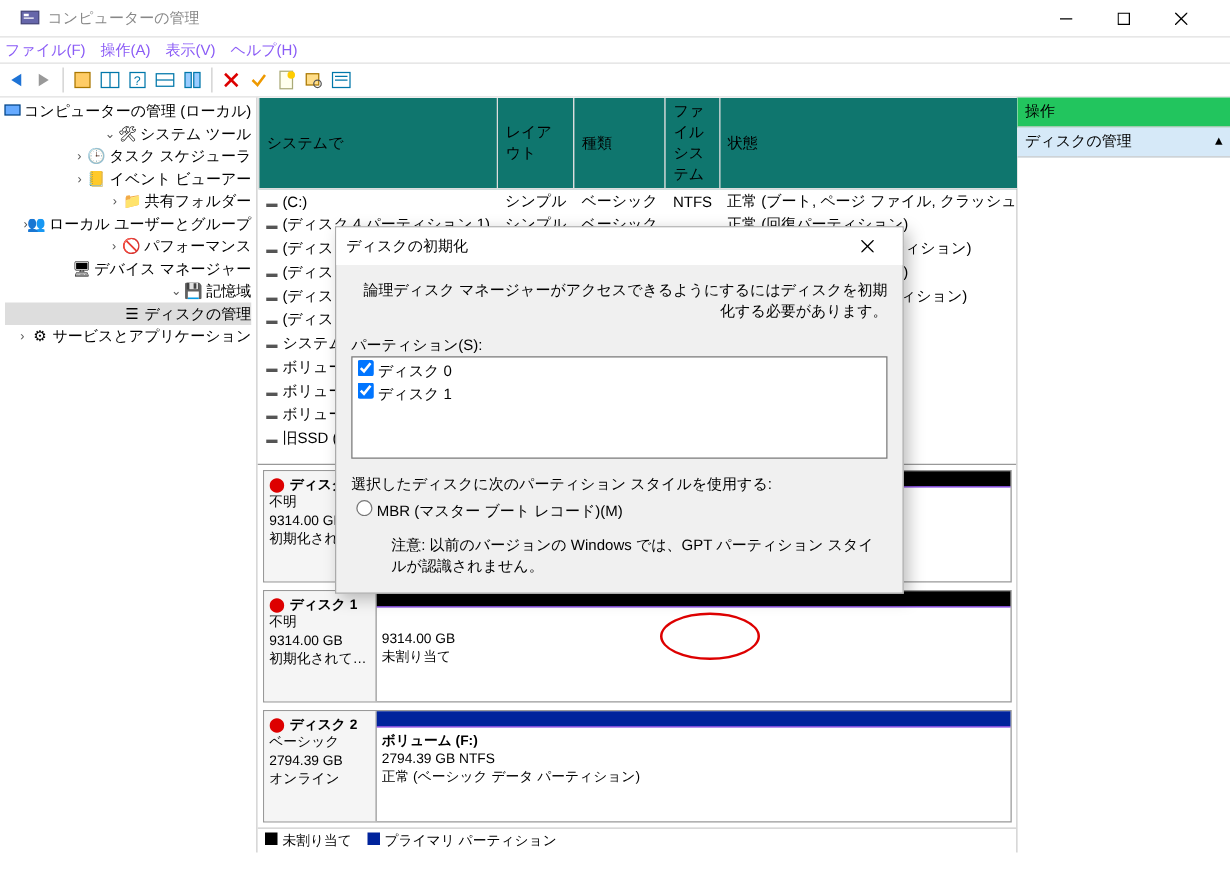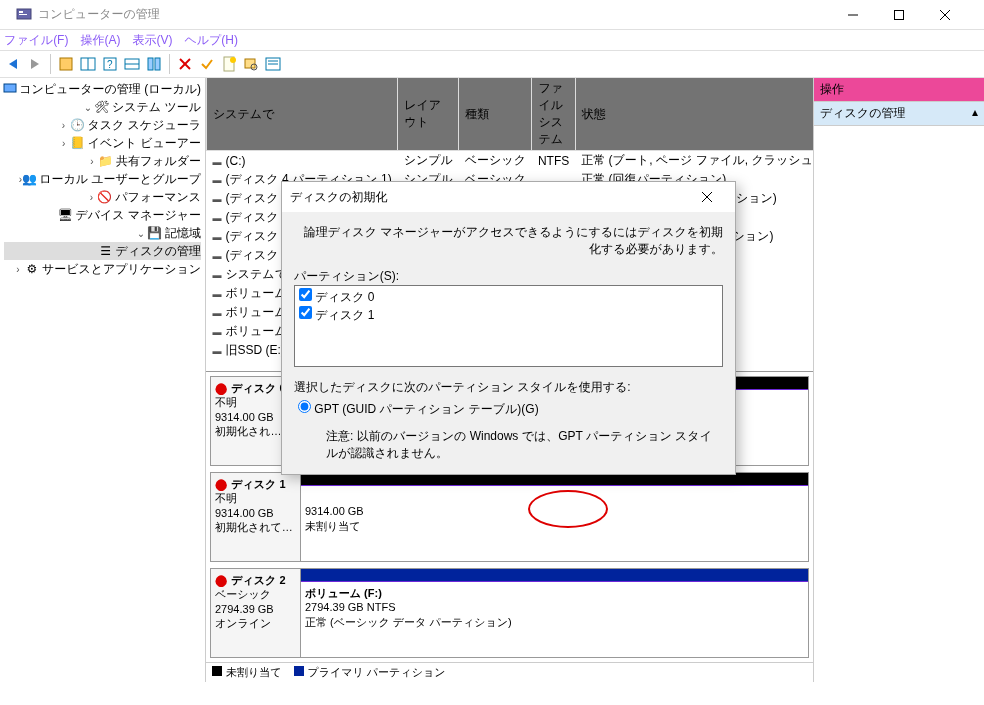--- a/index.html
+++ b/index.html
@@ -72,21 +72,21 @@
   display: flex;
   flex-direction: column;
   border-right: 1px solid #ccc;
   overflow: hidden;
 }
 .vol-table {
   border-collapse: collapse;
   width: 100%;
 }
 .vol-table th {
-  background: #737373;
+  background: #0f766e;
   border: 1px solid #ddd;
   border-top: none;
   text-align: left;
   font-weight: normal;
   padding: 2px 6px;
   height: 20px;
 }
 .vol-table td {
   padding: 1px 6px;
   white-space: nowrap;
@@ -154,40 +154,40 @@
   padding: 0 6px;
   border-top: 1px solid #ccc;
   font-size: 11px;
 }
 .legend .sq { width: 10px; height: 10px; display: inline-block; margin-right: 4px; }
 .actions {
   width: 170px;
   padding: 0;
 }
 .actions-header {
-  background: #ec4899;
+  background: #22c55e;
   padding: 3px 6px;
   border-bottom: 1px solid #ccc;
 }
 .actions-group {
   background: #d6e9f8;
   padding: 3px 6px;
   display: flex;
   justify-content: space-between;
   border-bottom: 1px solid #ccc;
 }
 .actions-item {
   padding: 4px 16px;
   display: flex;
   justify-content: space-between;
 }
 
 .dialog {
   position: absolute;
-  left: 281px;
+  left: 268px;
   top: 181px;
   width: 455px;
   background: #f0f0f0;
   border: 1px solid #aaa;
   box-shadow: 4px 4px 12px rgba(0,0,0,0.25);
 }
 .dialog-titlebar {
   height: 30px;
   display: flex;
   align-items: center;
@@ -584,19 +584,19 @@
   </div>
   <div class="dialog-body">
     <div class="msg">論理ディスク マネージャーがアクセスできるようにするにはディスクを初期化する必要があります。</div>
     <div>パーティション(S):</div>
     <div class="disk-select-box">
       <label><input type="checkbox" checked="" style=""> <span>ディスク 0</span></label>
       <label><input type="checkbox" checked="" style=""> <span>ディスク 1</span></label>
     </div>
     <div>選択したディスクに次のパーティション スタイルを使用する:</div>
     <div class="radio-group">
-      <label><input type="radio" name="ps" checked="" style=""> <span>GPT (GUID パーティション テーブル)(G)</span></label>
+      <label><input type="radio" name="ps" style=""> <span>MBR (マスター ブート レコード)(M)</span></label>
     </div>
     <div class="dialog-note">注意: 以前のバージョンの Windows では、GPT パーティション スタイルが認識されません。</div>
   </div>
 </div>
 
 <div class="annot"></div>
 
 </body></html>

